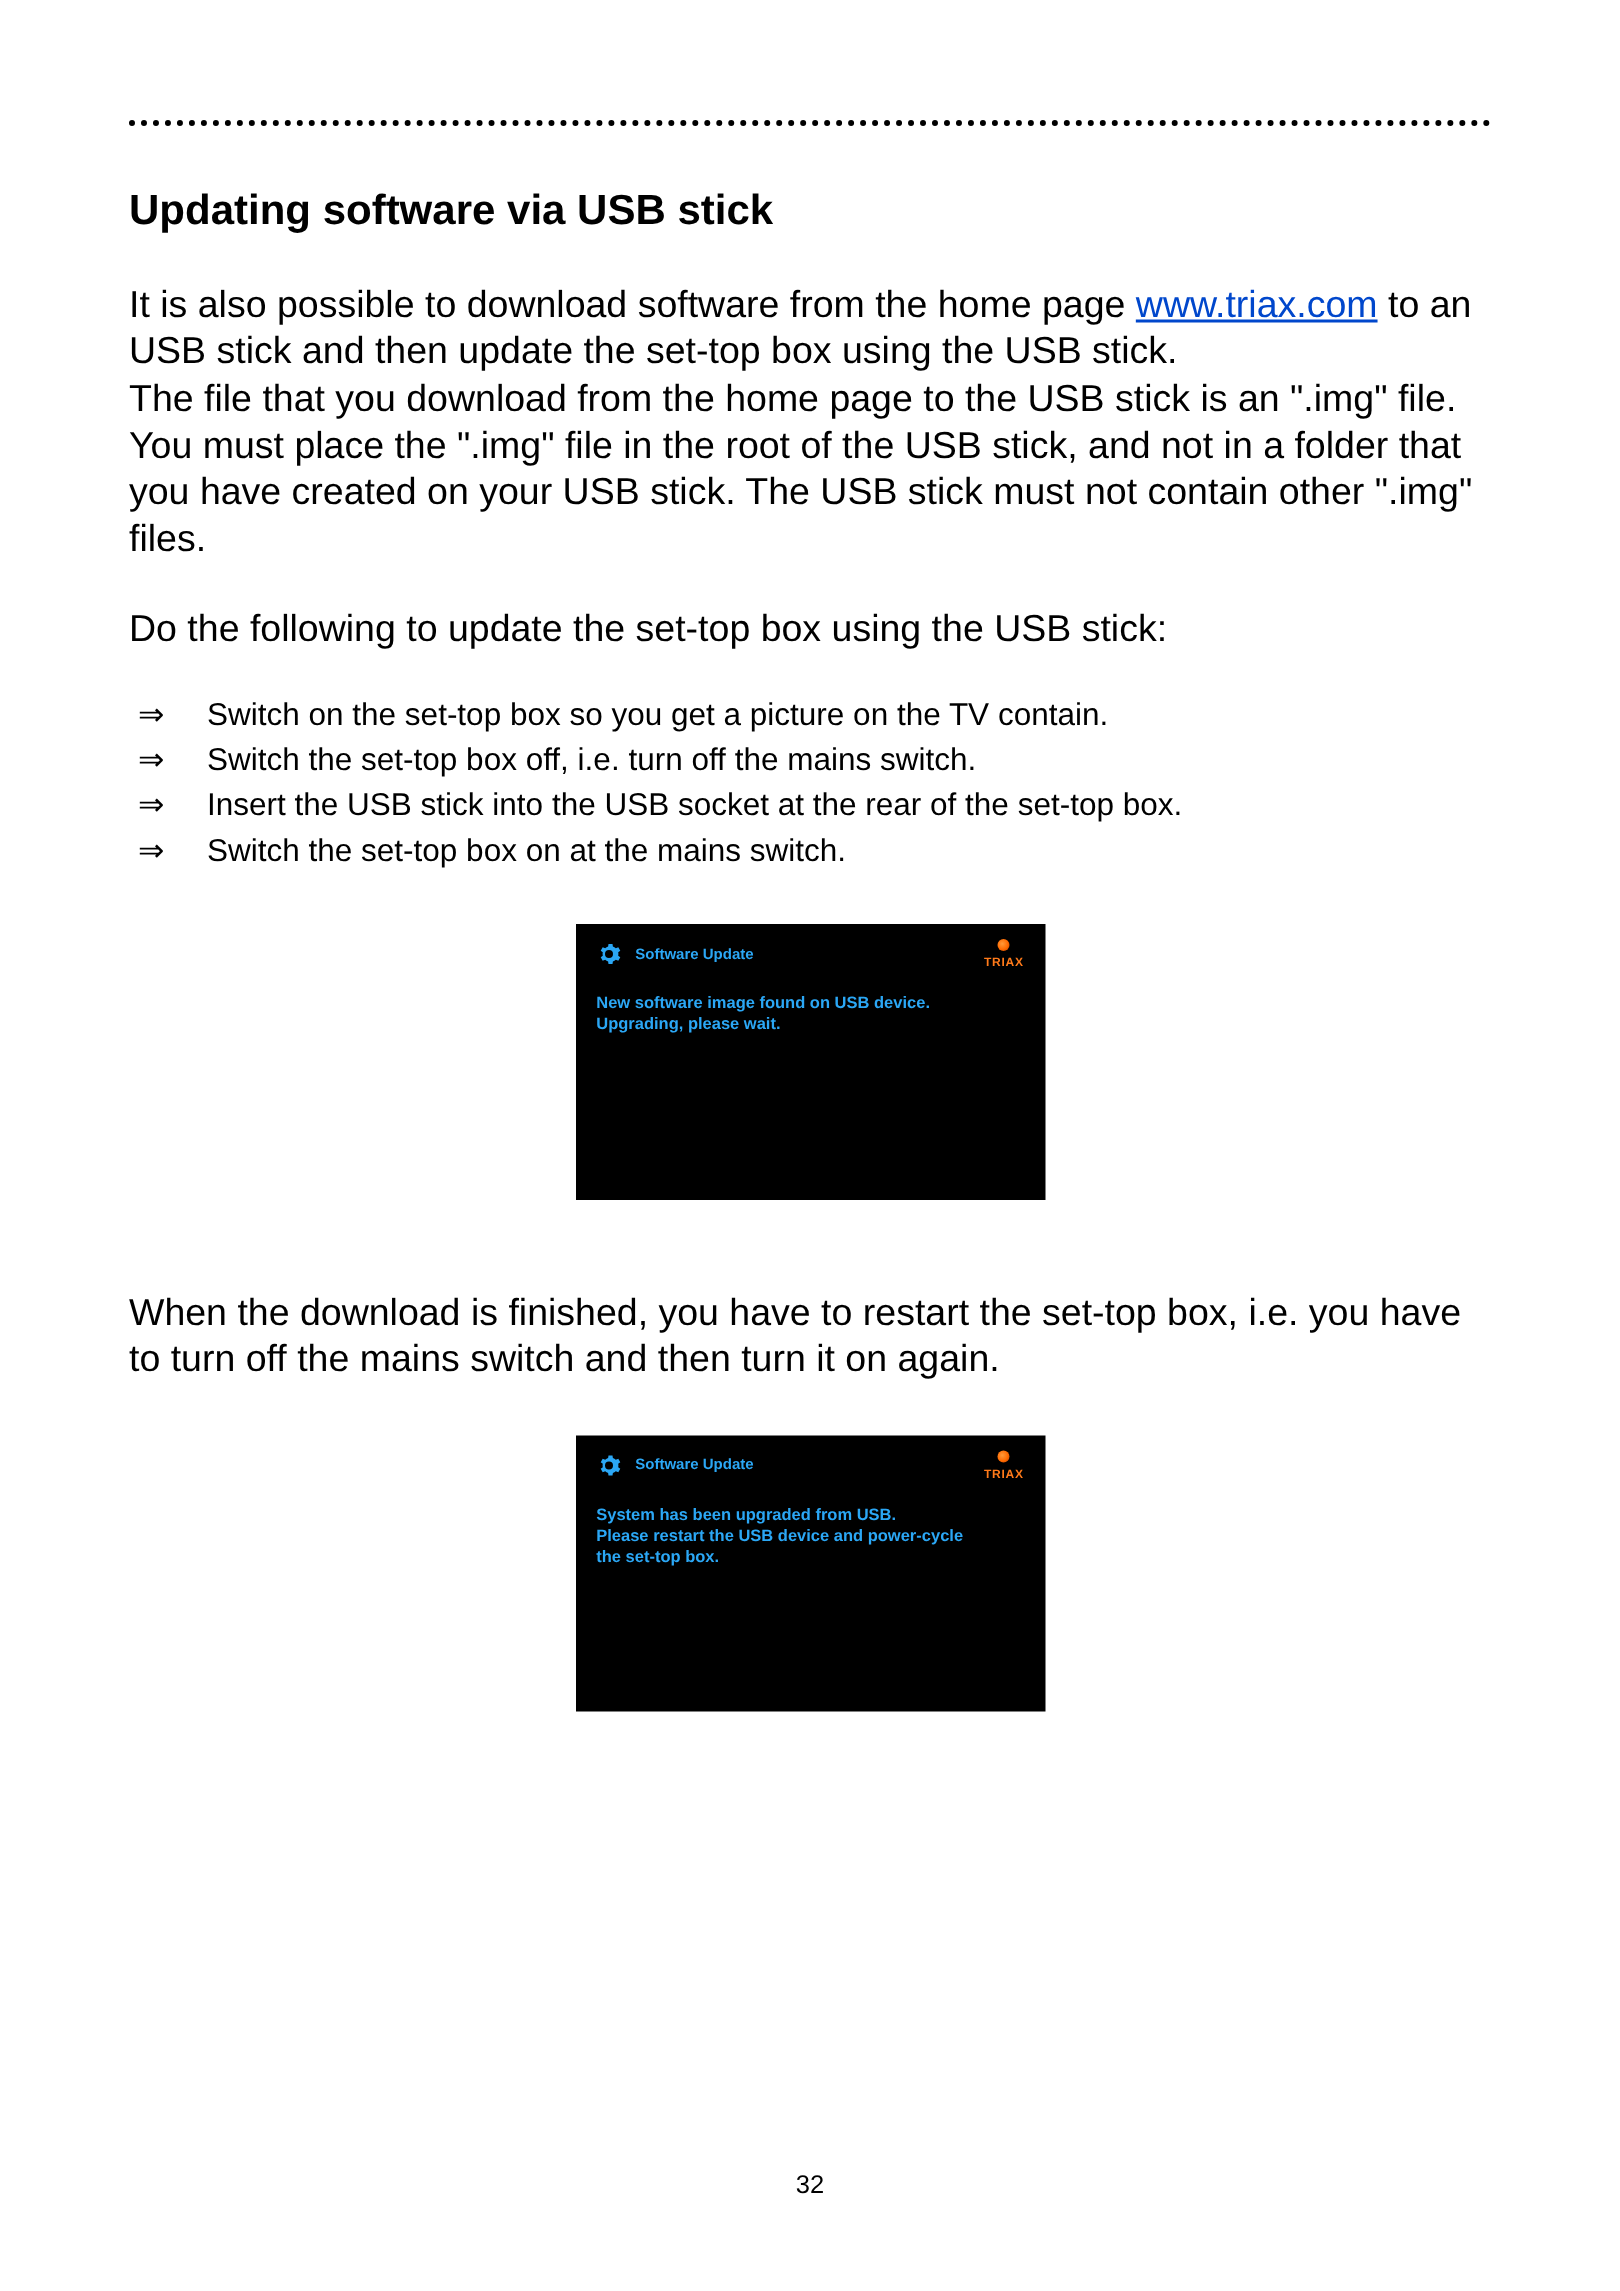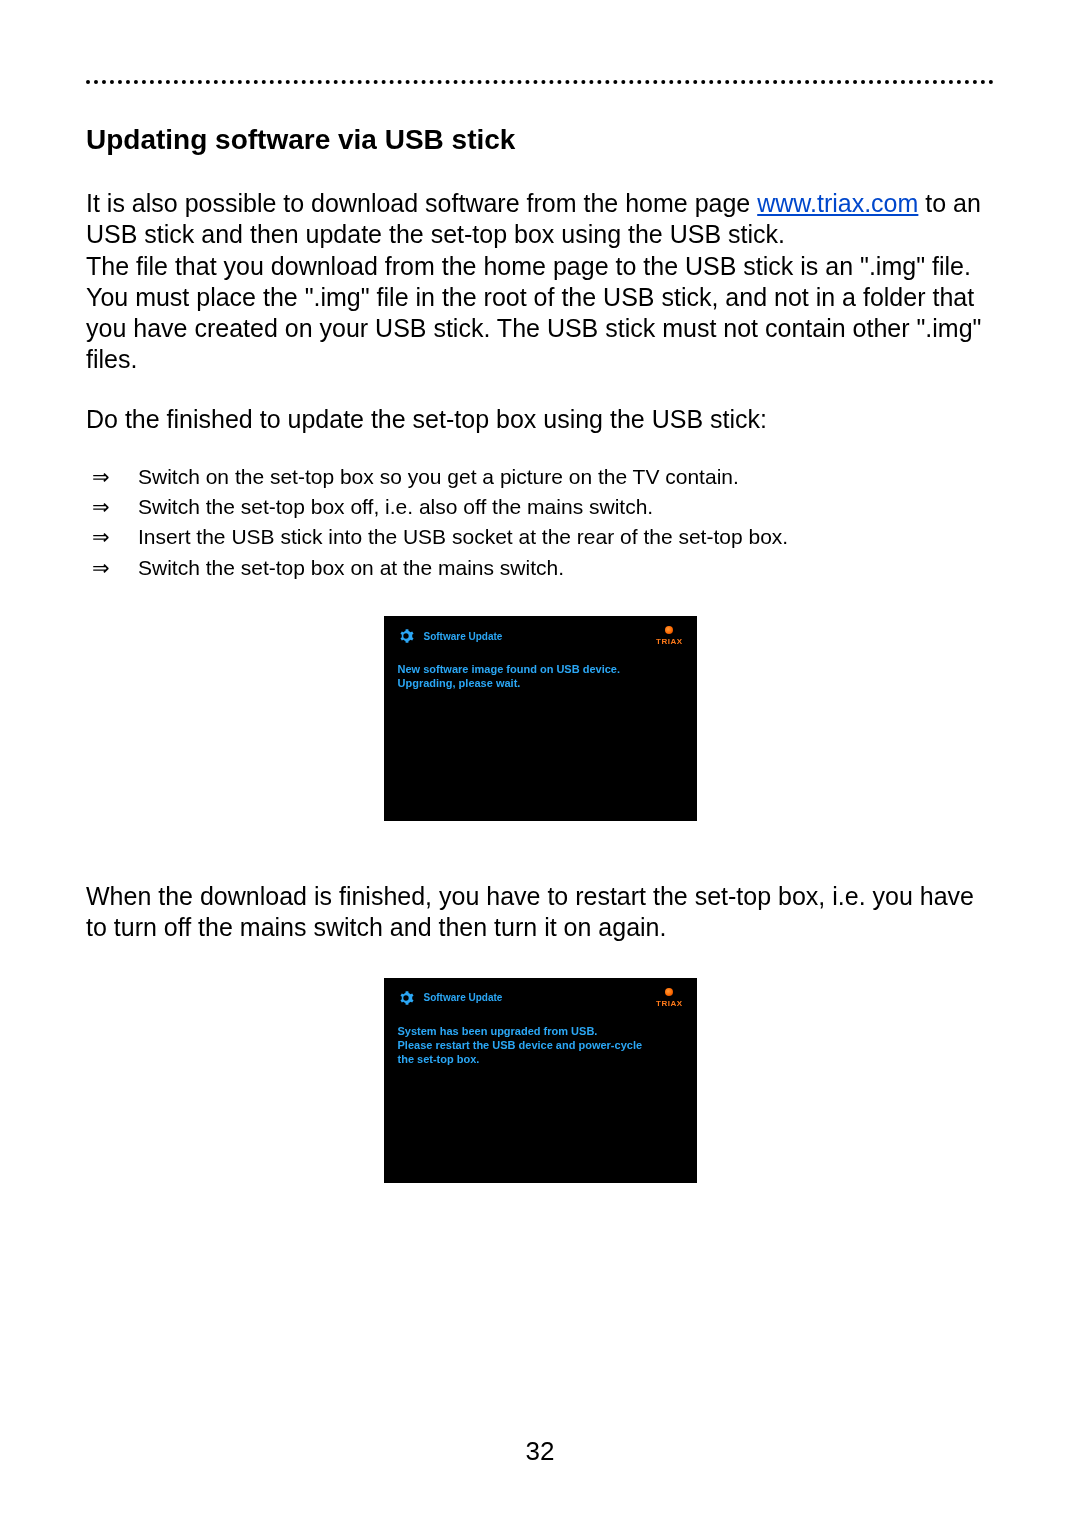--- a/index.html
+++ b/index.html
@@ -56,21 +56,21 @@
     padding-left: 6px;
     font-family: "Arial", sans-serif;
   }
   .screenshot-wrap {
     display: flex;
     justify-content: center;
     margin: 34px 0 60px 0;
   }
   .tv-screenshot {
     width: 313px;
-    height: 205px;
+    height: 184px;
     background: #000;
     position: relative;
     box-sizing: border-box;
     padding: 10px 14px;
   }
   .tv-header {
     display: flex;
     align-items: center;
     gap: 10px;
   }
@@ -107,47 +107,47 @@
     font-weight: bold;
     font-size: 11px;
     line-height: 1.3;
     margin-top: 16px;
   }
   .page-number {
     position: absolute;
     bottom: 60px;
     left: 0; right: 0;
     text-align: center;
-    font-size: 26px;
+    font-size: 17px;
   }
 </style>
 </head>
 <body>
 
 <div class="page">
 
   <div class="dotted-divider"></div>
 
   <h2 class="heading">Updating software via USB stick</h2>
 
   <p class="para">
     <span>It is also possible to download software from the home page </span><a class="link">www.triax.com</a><span> to an USB stick and then update the set-top box using the USB stick.</span>
   </p>
   <p class="para block-space">The file that you download from the home page to the USB stick is an ".img" file. You must place the ".img" file in the root of the USB stick, and not in a folder that you have created on your USB stick. The USB stick must not contain other ".img" files.</p>
 
-  <p class="para block-space">Do the finished to update the set-top box using the USB stick:</p>
+  <p class="para block-space">Do the following to update the set-top box using the USB stick:</p>
 
   <ul class="arrow-list">
     <li>
       <span class="arrow">⇒</span>
       <span>Switch on the set-top box so you get a picture on the TV contain.</span>
     </li>
     <li>
       <span class="arrow">⇒</span>
-      <span>Switch the set-top box off, i.e. also off the mains switch.</span>
+      <span>Switch the set-top box off, i.e. turn off the mains switch.</span>
     </li>
     <li>
       <span class="arrow">⇒</span>
       <span>Insert the USB stick into the USB socket at the rear of the set-top box.</span>
     </li>
     <li>
       <span class="arrow">⇒</span>
       <span>Switch the set-top box on at the mains switch.</span>
     </li>
   </ul>

